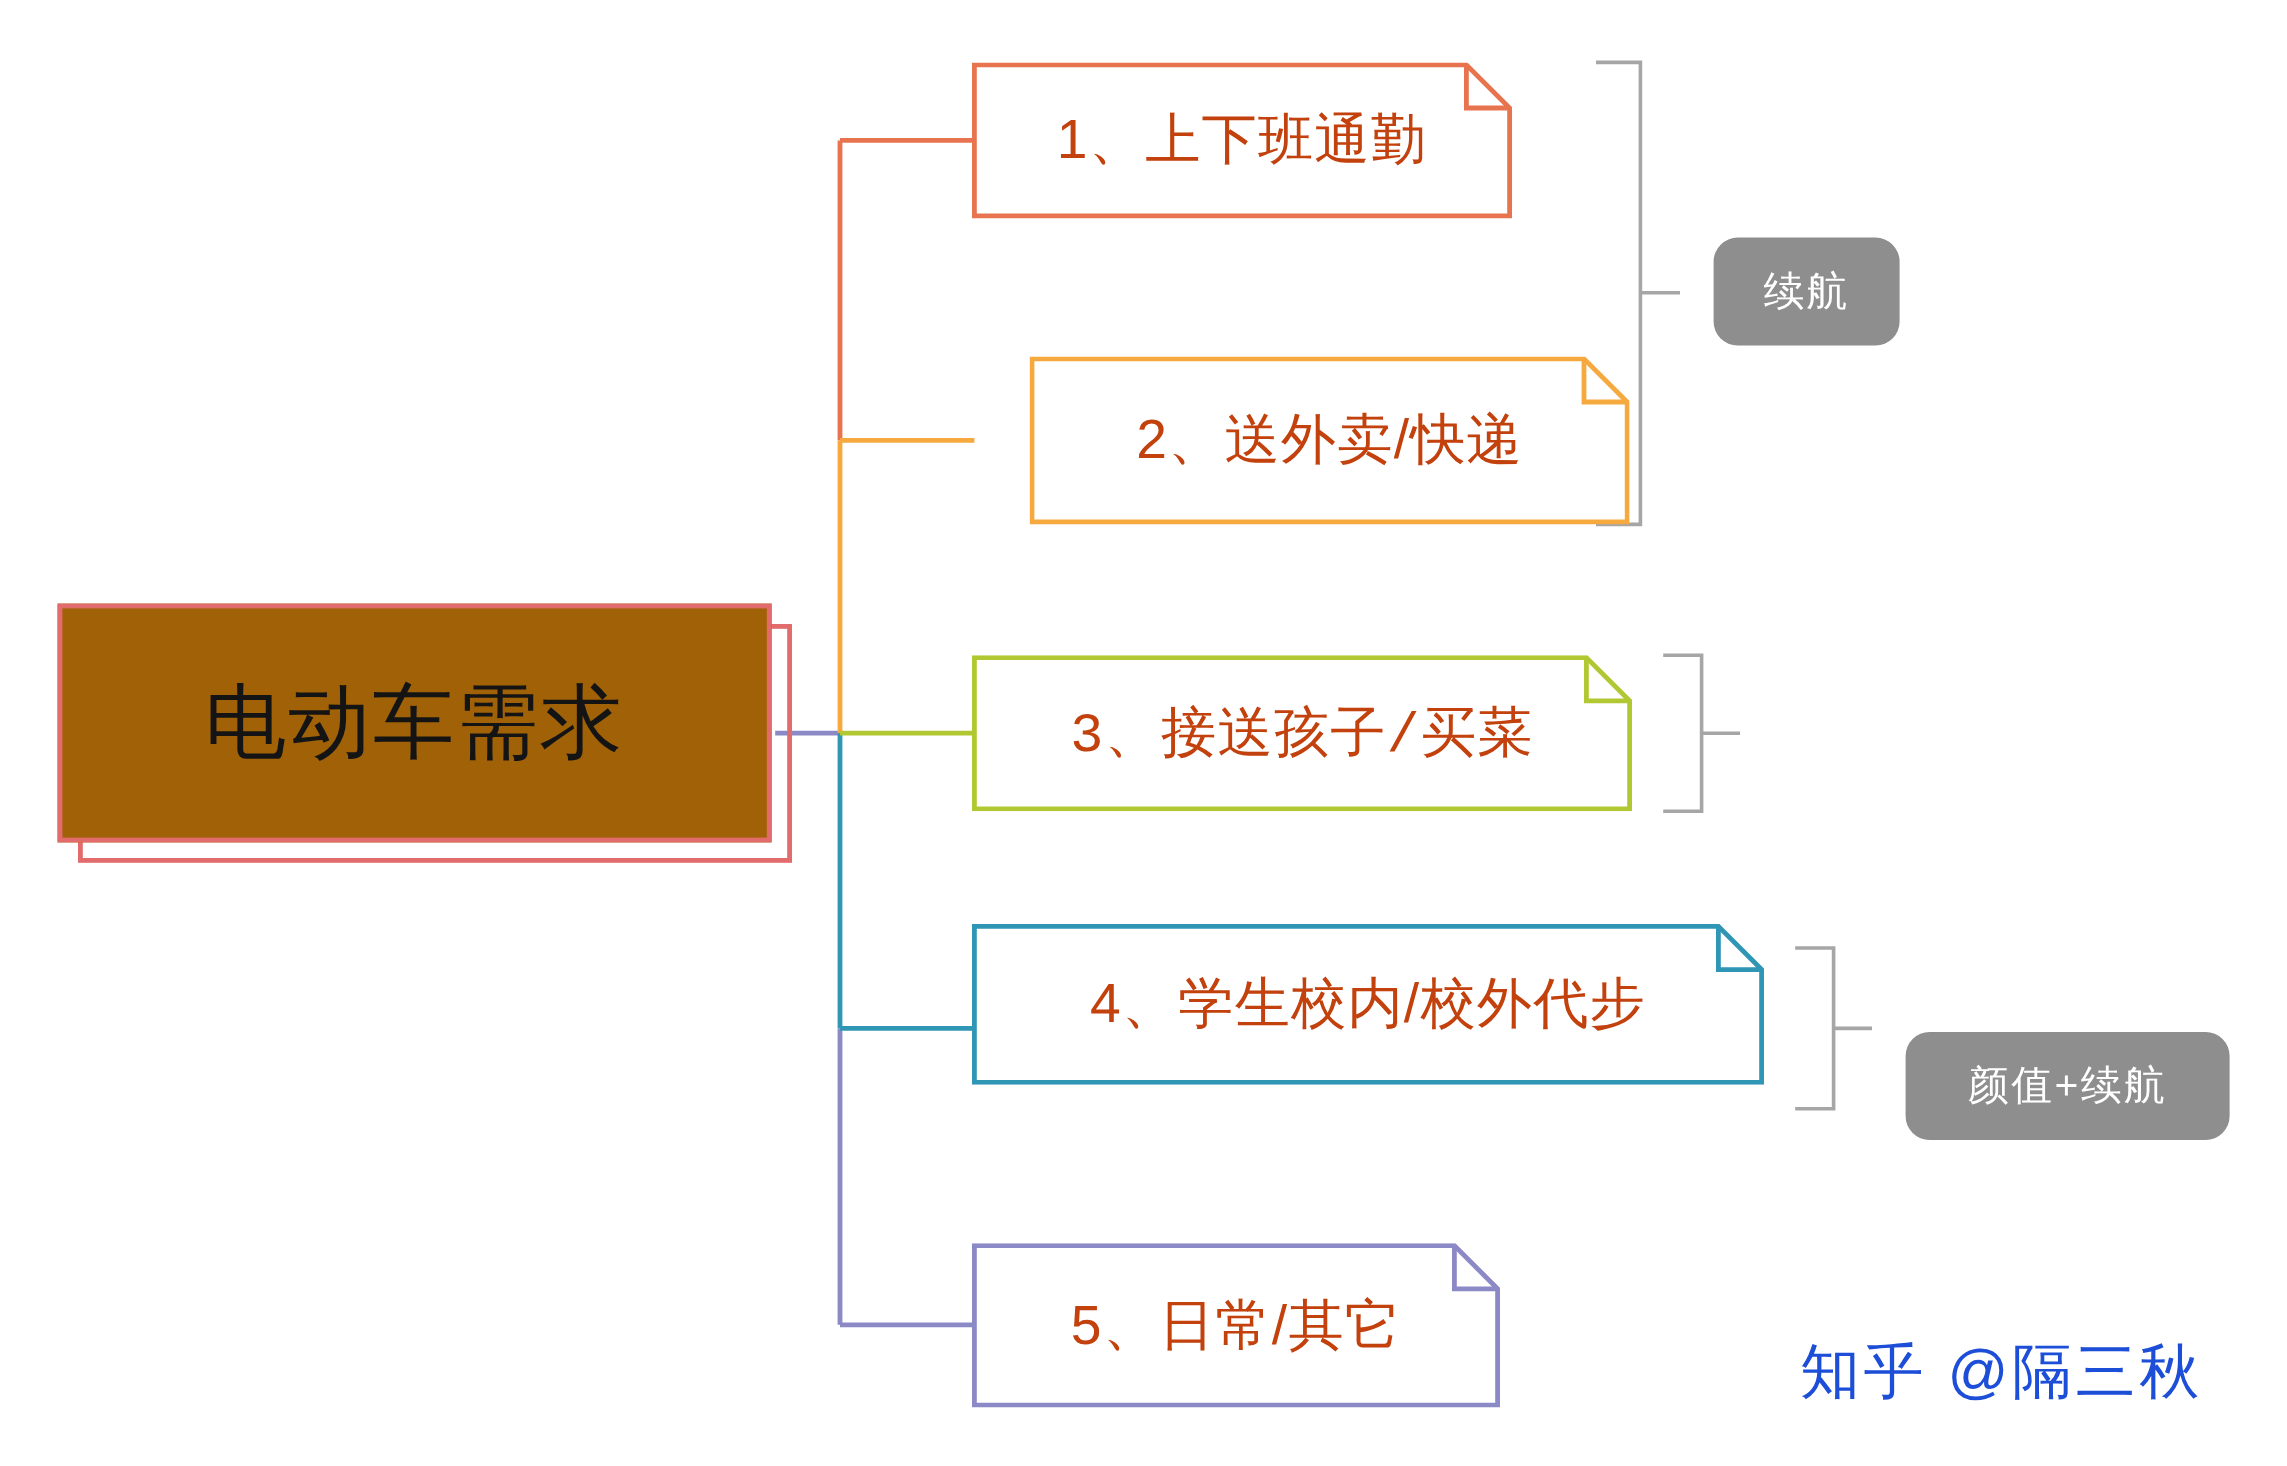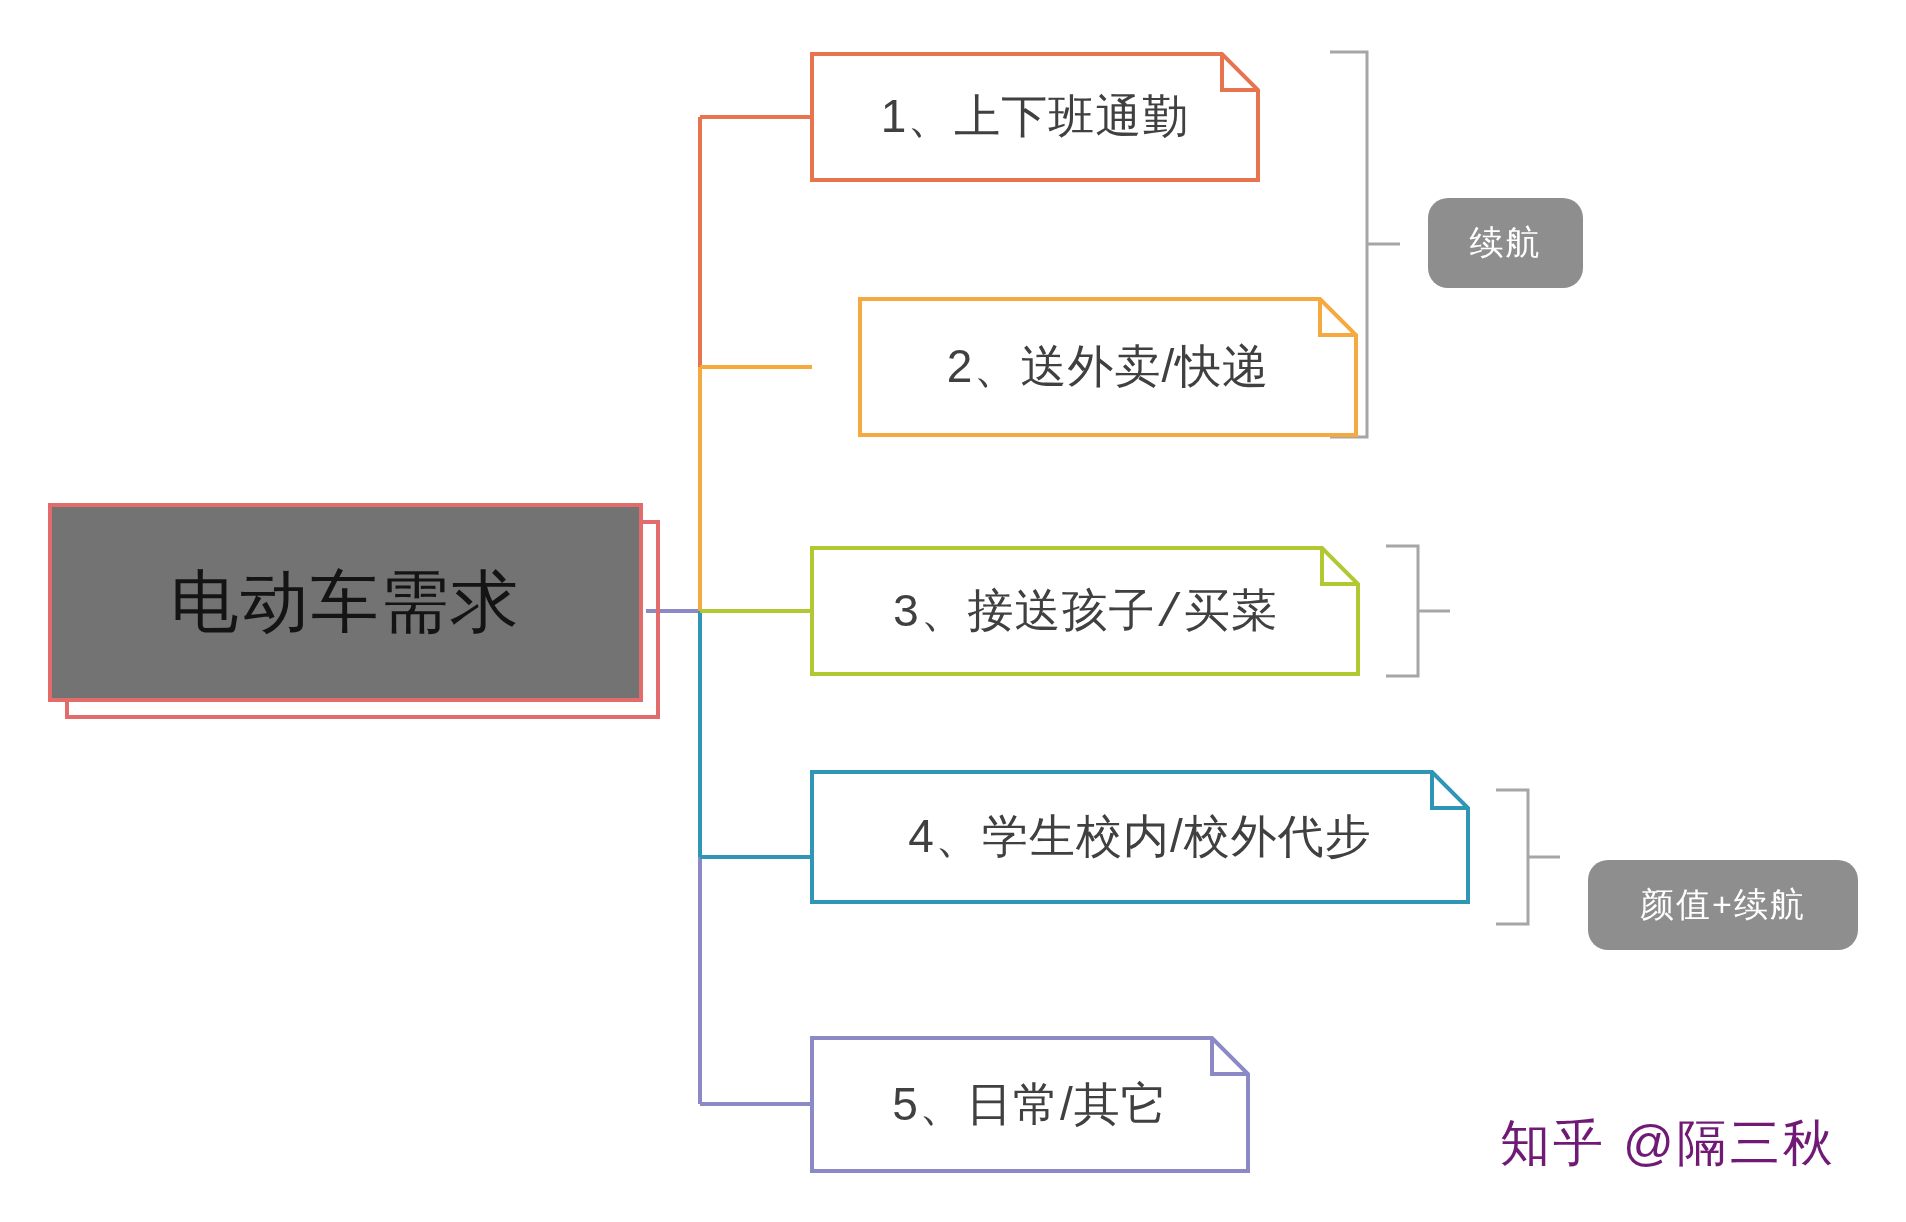--- a/index.html
+++ b/index.html
@@ -26,42 +26,42 @@
     left: 65px; top: 520px;
     width: 587px; height: 191px;
     border: 4px solid #e26b6b;
     z-index: 2;
   }
   .central {
     position: absolute;
     left: 48px; top: 503px;
     width: 587px; height: 191px;
     border: 4px solid #e26b6b;
-    background: #737373;
+    background: #a16207;
     display: flex; align-items: center; justify-content: center;
     z-index: 3;
   }
   .central-label {
     font-size: 68px;
     color: #141414;
     letter-spacing: 2px;
     white-space: nowrap;
   }
 
   
   .node {
     position: absolute;
     display: flex; align-items: center; justify-content: center;
     z-index: 4;
   }
   .node svg { position: absolute; left: 0; top: 0; }
   .node-label {
     position: relative;
     font-size: 46px;
-    color: #404040;
+    color: #c2410c;
     letter-spacing: 1px;
     white-space: nowrap;
     z-index: 5;
   }
   .note-outline { fill: #ffffff; stroke-width: 4; stroke-linejoin: miter; }
   .note-flap   { fill: none;    stroke-width: 4; stroke-linejoin: miter; }
 
   .b1 { left: 810px; top:   52px; width: 450px; height: 130px; }
   .b2 { left: 810px; top:  297px; width: 500px; height: 140px; margin-left: 48px; }
   .b3 { left: 810px; top:  546px; width: 550px; height: 130px; font-family: Liberation Mono, monospace; }
@@ -81,21 +81,21 @@
     z-index: 4;
   }
   .callout1 { left: 1428px; top: 198px; width: 155px; height: 90px; }
   .callout2 { left: 1482px; top: 566px; width: 323px; height: 90px; }
   .callout3 { left: 1588px; top: 860px; width: 270px; height: 90px; }
 
   .watermark {
     position: absolute;
     left: 1500px; top: 1110px;
     font-size: 50px;
-    color: #701a75;
+    color: #1d4ed8;
     letter-spacing: 3px;
     white-space: nowrap;
     z-index: 4;
   }
 </style>
 </head>
 <body>
 
 <div class="canvas">
 

